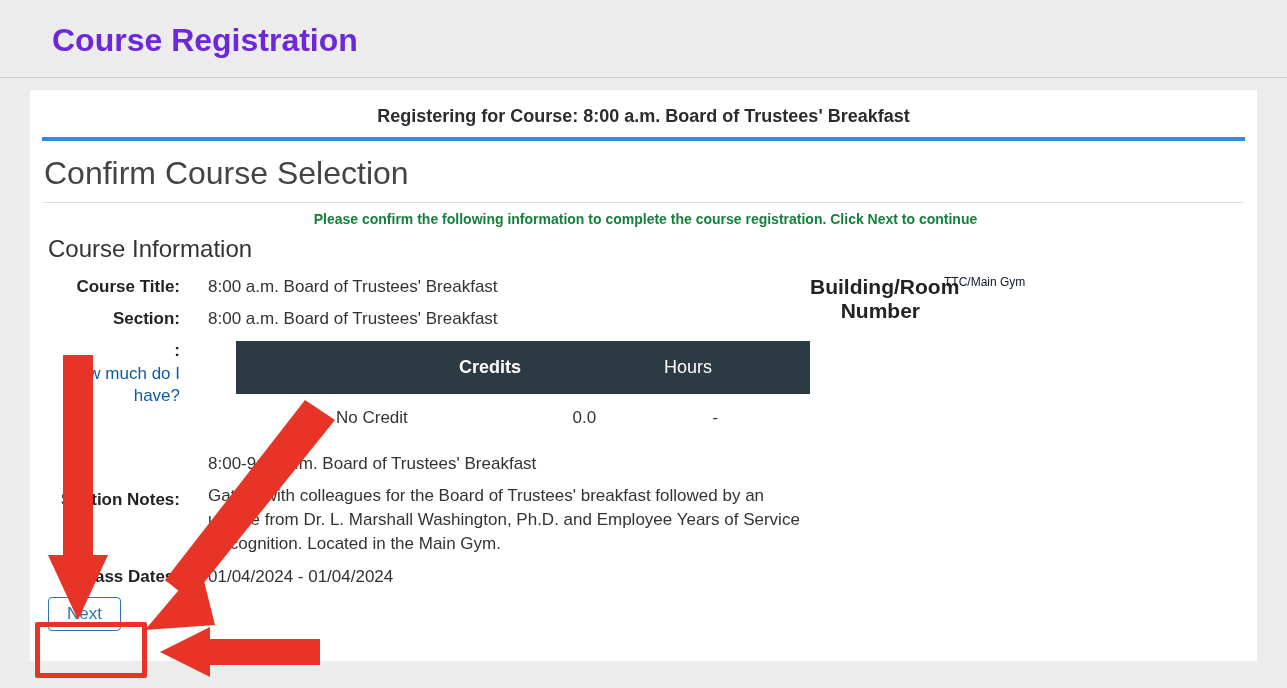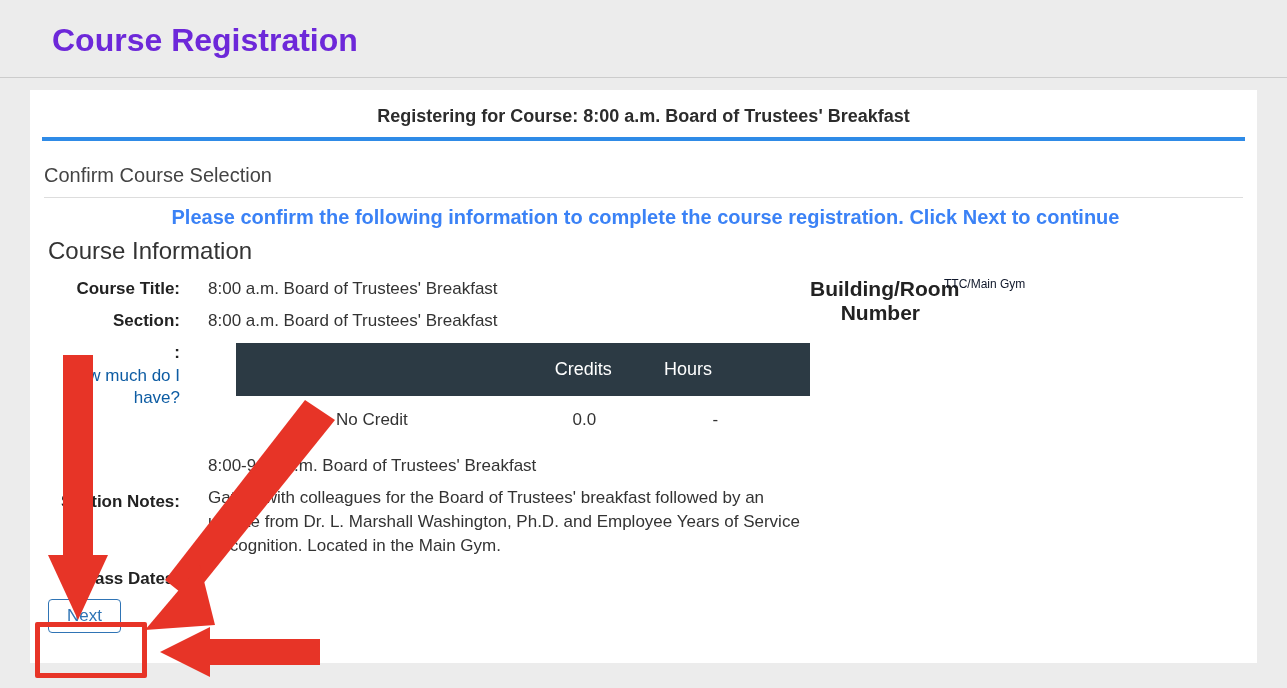--- a/index.html
+++ b/index.html
@@ -35,36 +35,35 @@
       font-weight: 700;
       color: #2c2c2c;
       padding: 4px 0 10px 0;
     }
     .blue-bar {
       height: 4px;
       background: #2f8be7;
       margin: 0 12px;
     }
     .sub-heading {
-      font-size: 20px;
+      font-size: 32px;
       font-weight: 400;
       color: #444;
       padding: 14px 14px 10px 14px;
-      margin-top: 9px;
     }
     .thin-divider {
       height: 1px;
       background: #ddd;
       margin: 0 14px 8px 14px;
     }
     .confirm-line {
       text-align: center;
-      font-size: 20px;
-      font-weight: 700;
-      color: #3b82f6;
+      font-size: 14px;
+      font-weight: 700;
+      color: #15803d;
       padding: 0 16px 8px 20px;
     }
     .info-heading {
       font-size: 24px;
       font-weight: 400;
       color: #333;
       padding: 0 0 8px 18px;
     }
     .layout {
       display: flex;
@@ -100,21 +99,21 @@
       flex: 1;
     }
     .credits-header {
       background: #2c3a44;
       color: #fff;
       display: flex;
       padding: 16px 0;
       font-size: 18px;
     }
     .credits-header .th1 { flex: 1.2; text-align: left; padding-left: 40px; }
-    .credits-header .th2 { flex: 1; text-align: right; }
+    .credits-header .th2 { flex: 1; text-align: left; font-weight: bold; }
     .credits-header .th3 { flex: 1; text-align: center; }
     .credits-header .th4 { flex: 0.3; }
     .credits-row {
       display: flex;
       padding: 14px 0;
       font-size: 17px;
       color: #333;
     }
     .credits-row .td1 { flex: 1.2; text-align: left; padding-left: 100px; }
     .credits-row .td2 { flex: 1; text-align: right; }
@@ -245,20 +244,21 @@
         <div class="row" style="align-items:flex-start;">
           <div class="label" style="padding-top:36px;">Section Notes:</div>
           <div class="value">
             <div style="margin-bottom:10px;">8:00-9:10 a.m.  Board of Trustees' Breakfast</div>
             <div style="line-height:1.4;">Gather with colleagues for the Board of Trustees' breakfast followed by an update from Dr. L. Marshall Washington, Ph.D. and Employee Years of Service Recognition.  Located in the Main Gym.</div>
           </div>
         </div>
 
         <div class="row">
           <div class="label">Class Dates:</div>
+          <div class="value">01/04/2024 - 01/04/2024</div>
         </div>
 
       </div>
 
       <div class="right-col">
         <div class="right-label">Building/Room Number</div>
         <div class="right-value">TTC/Main Gym</div>
       </div>
     </div>
 

